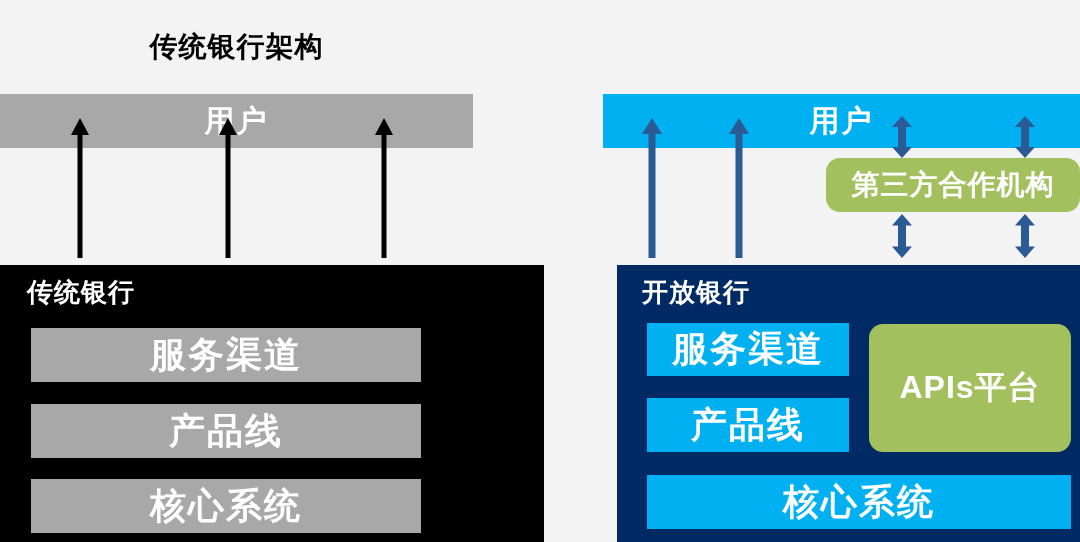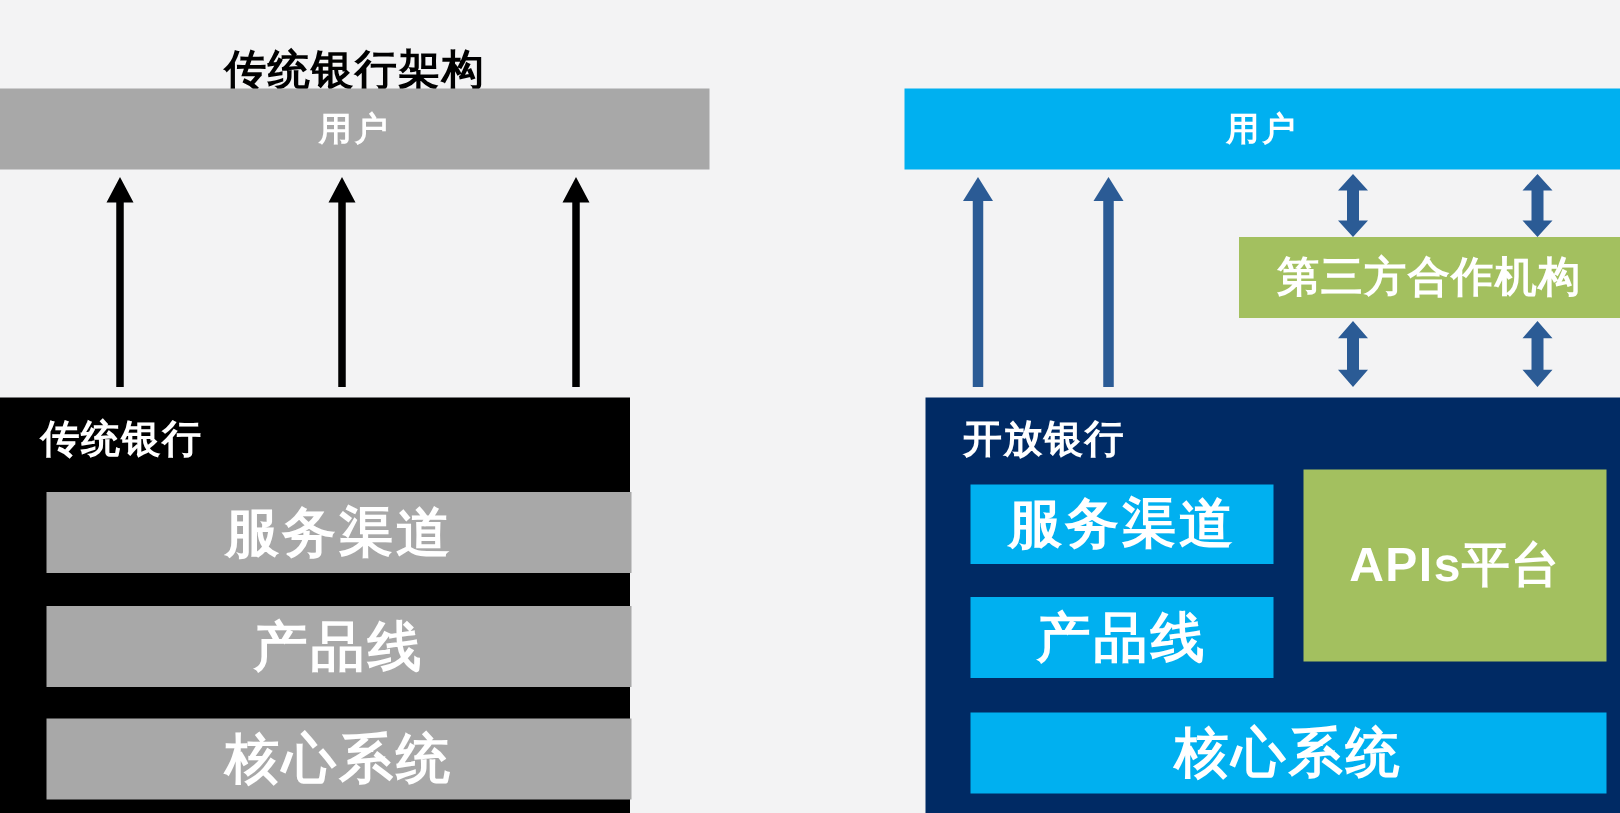--- a/index.html
+++ b/index.html
@@ -6,25 +6,25 @@
     --background:#f3f3f4; --gray:#a8a8a8; --black:#000000; --cyan:#00b0f0;
     --navy:#002a64; --green:#a3c05f; --arrow_blue:#2b5b95; --white:#ffffff; --title_text:#000000;
   }
   *{margin:0;padding:0;box-sizing:border-box;}
   html,body{width:1080px;height:542px;overflow:hidden;}
   body{font-family:"Liberation Sans","DejaVu Sans",sans-serif;background:var(--background);}
   .canvas{position:relative;width:1080px;height:542px;background:var(--background);}
   .abs{position:absolute;}
   .title{font-size:28px;font-weight:bold;color:var(--title_text);text-align:center;letter-spacing:1px;}
   .bar{display:flex;align-items:center;justify-content:center;color:var(--white);font-weight:bold;}
-  .user-bar{font-size:22px;letter-spacing:2px;}
+  .user-bar{font-size:30px;letter-spacing:2px;margin-top:35px;}
   .layer{font-size:36px;letter-spacing:2px;}
   .gray-bar{background:var(--gray);}
   .cyan-bar{background:var(--cyan);}
-  .green-bar{background:var(--green);}
+  .green-bar{background:var(--green);border-radius:14px;}
   .black-box{background:var(--black);}
   .navy-box{background:var(--navy);margin-left:14px;}
   .box-label{position:absolute;color:var(--white);font-weight:bold;font-size:26px;letter-spacing:1px;}
   .apis{font-size:32px;letter-spacing:1px;}
   .third-party{font-size:28px;letter-spacing:1px;}
   .arrow svg{display:block;width:100%;height:100%;}
 </style>
 </head>
 <body>
 
@@ -43,21 +43,21 @@
     <svg viewBox="0 0 22 140" preserveAspectRatio="none">
         <polygon points="11,0 20,17 13.5,17 13.5,140 8.5,140 8.5,17 2,17" fill="var(--black)"></polygon>
       </svg>
   </div>
   <div class="abs arrow" style="left:373px;top:118px;width:22px;height:140px;">
     <svg viewBox="0 0 22 140" preserveAspectRatio="none">
         <polygon points="11,0 20,17 13.5,17 13.5,140 8.5,140 8.5,17 2,17" fill="var(--black)"></polygon>
       </svg>
   </div>
 
-  <div class="abs black-box" style="left:0;top:265px;width:420px;height:277px;">
+  <div class="abs black-box" style="left:0;top:265px;width:544px;height:277px;">
     <div class="box-label" style="left:27px;top:10px;">传统银行</div>
     <div class="abs bar layer gray-bar" style="left:31px;top:63px;width:390px;height:54px;">服务渠道</div>
     <div class="abs bar layer gray-bar" style="left:31px;top:139px;width:390px;height:54px;">产品线</div>
     <div class="abs bar layer gray-bar" style="left:31px;top:214px;width:390px;height:54px;">核心系统</div>
   </div>
 
 
   <div class="abs bar user-bar cyan-bar" style="left:603px;top:59px;width:477px;height:54px;">用户</div>
 
   <div class="abs arrow" style="left:641px;top:118px;width:22px;height:140px;">
@@ -92,17 +92,17 @@
   <div class="abs arrow" style="left:1014px;top:214px;width:22px;height:44px;">
     <svg viewBox="0 0 22 42" preserveAspectRatio="none">
         <polygon points="11,0 21,11 15,11 15,31 21,31 11,42 1,31 7,31 7,11 1,11" fill="var(--arrow_blue)"></polygon>
       </svg>
   </div>
 
   <div class="abs navy-box" style="left:603px;top:265px;width:477px;height:277px;">
     <div class="box-label" style="left:25px;top:10px;">开放银行</div>
     <div class="abs bar layer cyan-bar" style="left:30px;top:58px;width:202px;height:53px;">服务渠道</div>
     <div class="abs bar layer cyan-bar" style="left:30px;top:133px;width:202px;height:54px;">产品线</div>
-    <div class="abs bar apis green-bar" style="left:252px;top:48px;width:202px;height:128px;">APIs平台</div>
+    <div class="abs bar apis green-bar" style="left:252px;top:59px;width:202px;height:128px;">APIs平台</div>
     <div class="abs bar layer cyan-bar" style="left:30px;top:210px;width:424px;height:54px;">核心系统</div>
   </div>
 
 </div>
 
 </body></html>

